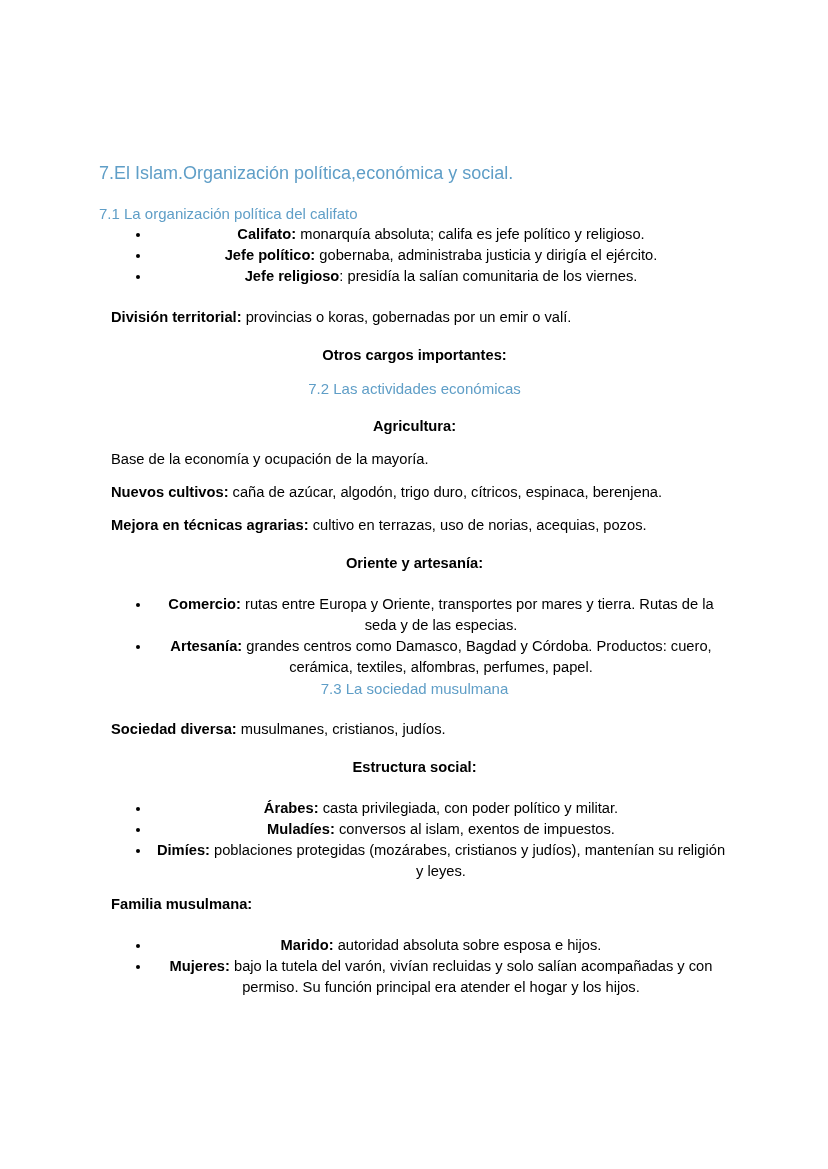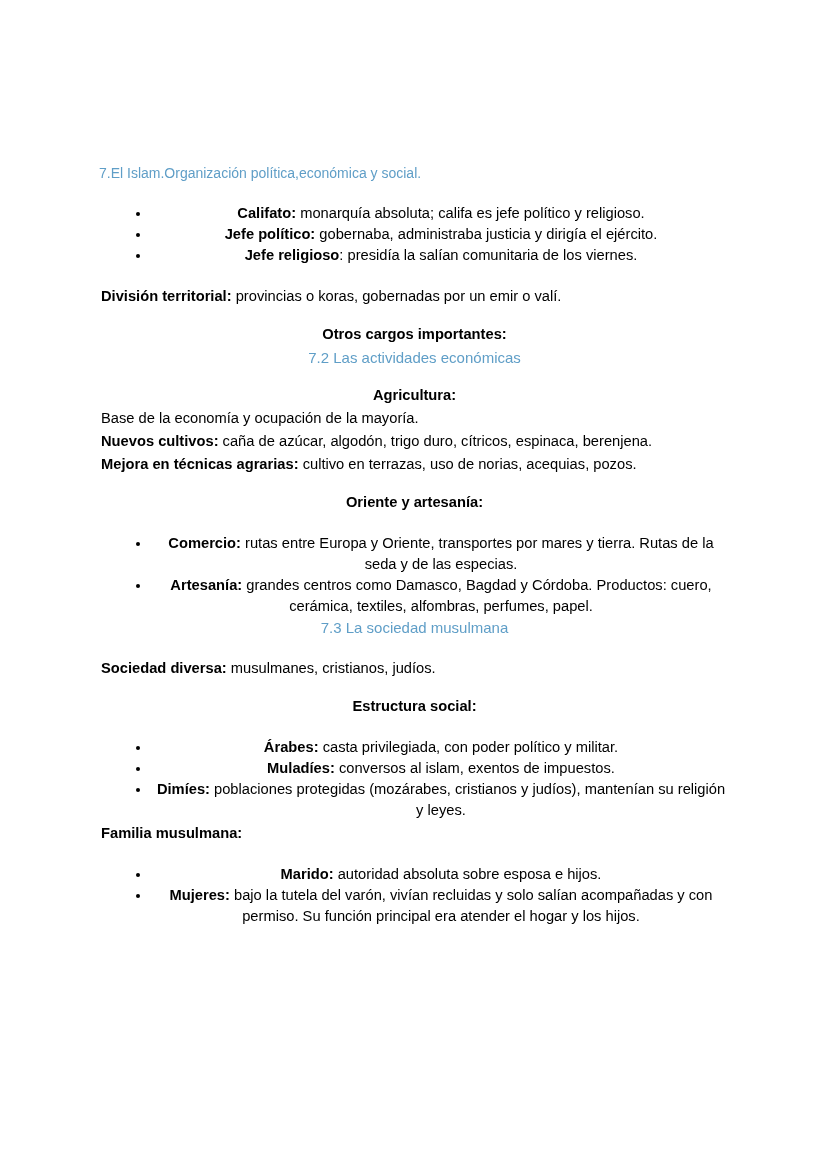--- a/index.html
+++ b/index.html
@@ -16,30 +16,30 @@
   }
   .page{
     width:828px;height:1169px;
     background:var(--page-bg);
     padding:163px 98px 40px 99px;
     font-size:14.7px;
     line-height:21px;
     overflow:hidden;
   }
   .doc-title{
-    font-size:14px;font-weight:400;
+    font-size:18px;font-weight:400;
     color:var(--heading-color);
     margin:0 0 19px 0;
   }
   h2.sec{
     font-size:15px;font-weight:400;
     color:var(--heading-color);
     margin:0;
   }
-  p{margin:2px;}
+  p{margin:12px;}
   p.bold{font-weight:700;}
   b{font-weight:700;}
   ul{
     margin:0;
     padding-left:52px;
     list-style:disc;
     text-align:center;
   }
   li{padding-left:1px;}
   li::marker{color:#000;font-size:13px;}
@@ -47,20 +47,21 @@
   .gap-m{margin-top:20px;}
 </style>
 </head>
 <body>
 
 <div class="page">
 
   <h1 class="doc-title">7.El Islam.Organización política,económica y social.</h1>
 
   <section>
+    <h2 class="sec">7.1 La organización política del califato</h2>
     <ul>
       <li><b>Califato:</b><span> monarquía absoluta; califa es jefe político y religioso.</span></li>
       <li><b>Jefe político:</b><span> gobernaba, administraba justicia y dirigía el ejército.</span></li>
       <li><b>Jefe religioso</b><span>: presidía la salían comunitaria de los viernes.</span></li>
     </ul>
     <p class="gap-m"><b>División territorial:</b><span> provincias o koras, gobernadas por un emir o valí.</span></p>
     <p class="bold gap-s">Otros cargos importantes:</p>
   </section>
 
   <section>

